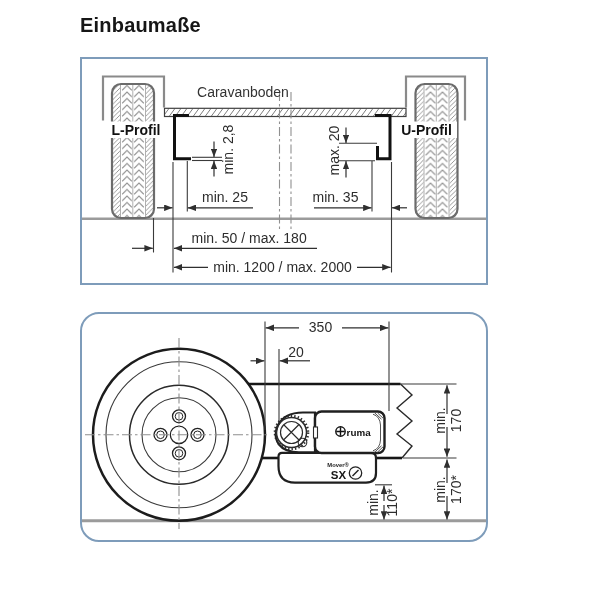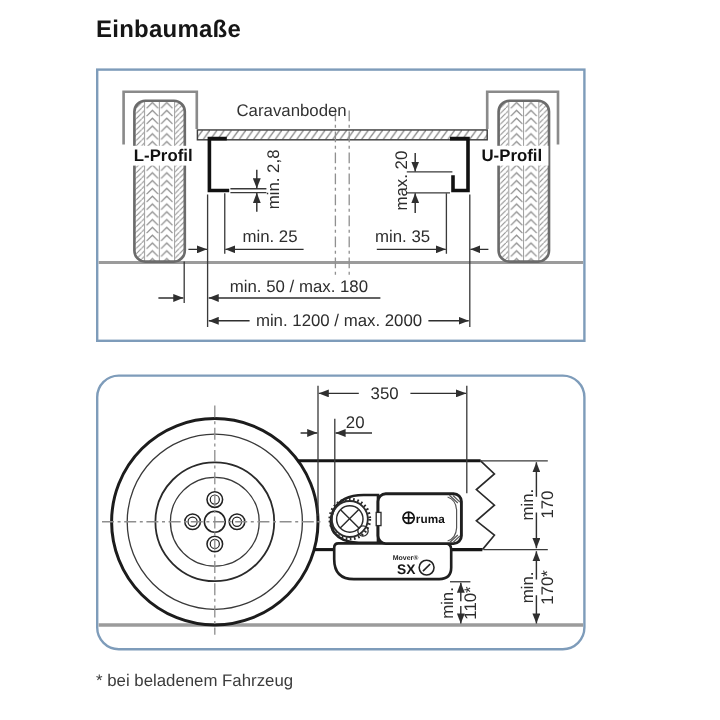--- a/index.html
+++ b/index.html
@@ -246,14 +246,13 @@
 
       <g>
         <line class="dimln" x1="383" y1="501" x2="383" y2="485.6" marker-end="url(#arr)"></line>
         <line class="dimln" x1="383" y1="505" x2="383" y2="519.6" marker-end="url(#arr)"></line>
         <text class="dim" transform="translate(376.5,502.5) rotate(-90)" text-anchor="middle">min.</text>
         <text class="dim" transform="translate(396,502.5) rotate(-90)" text-anchor="middle">110*</text>
       </g>
     </svg>
   </div>
 
-  <div class="footnote">* bei beladenem Fahrzeug</div>
 </div>
 
 </body></html>

